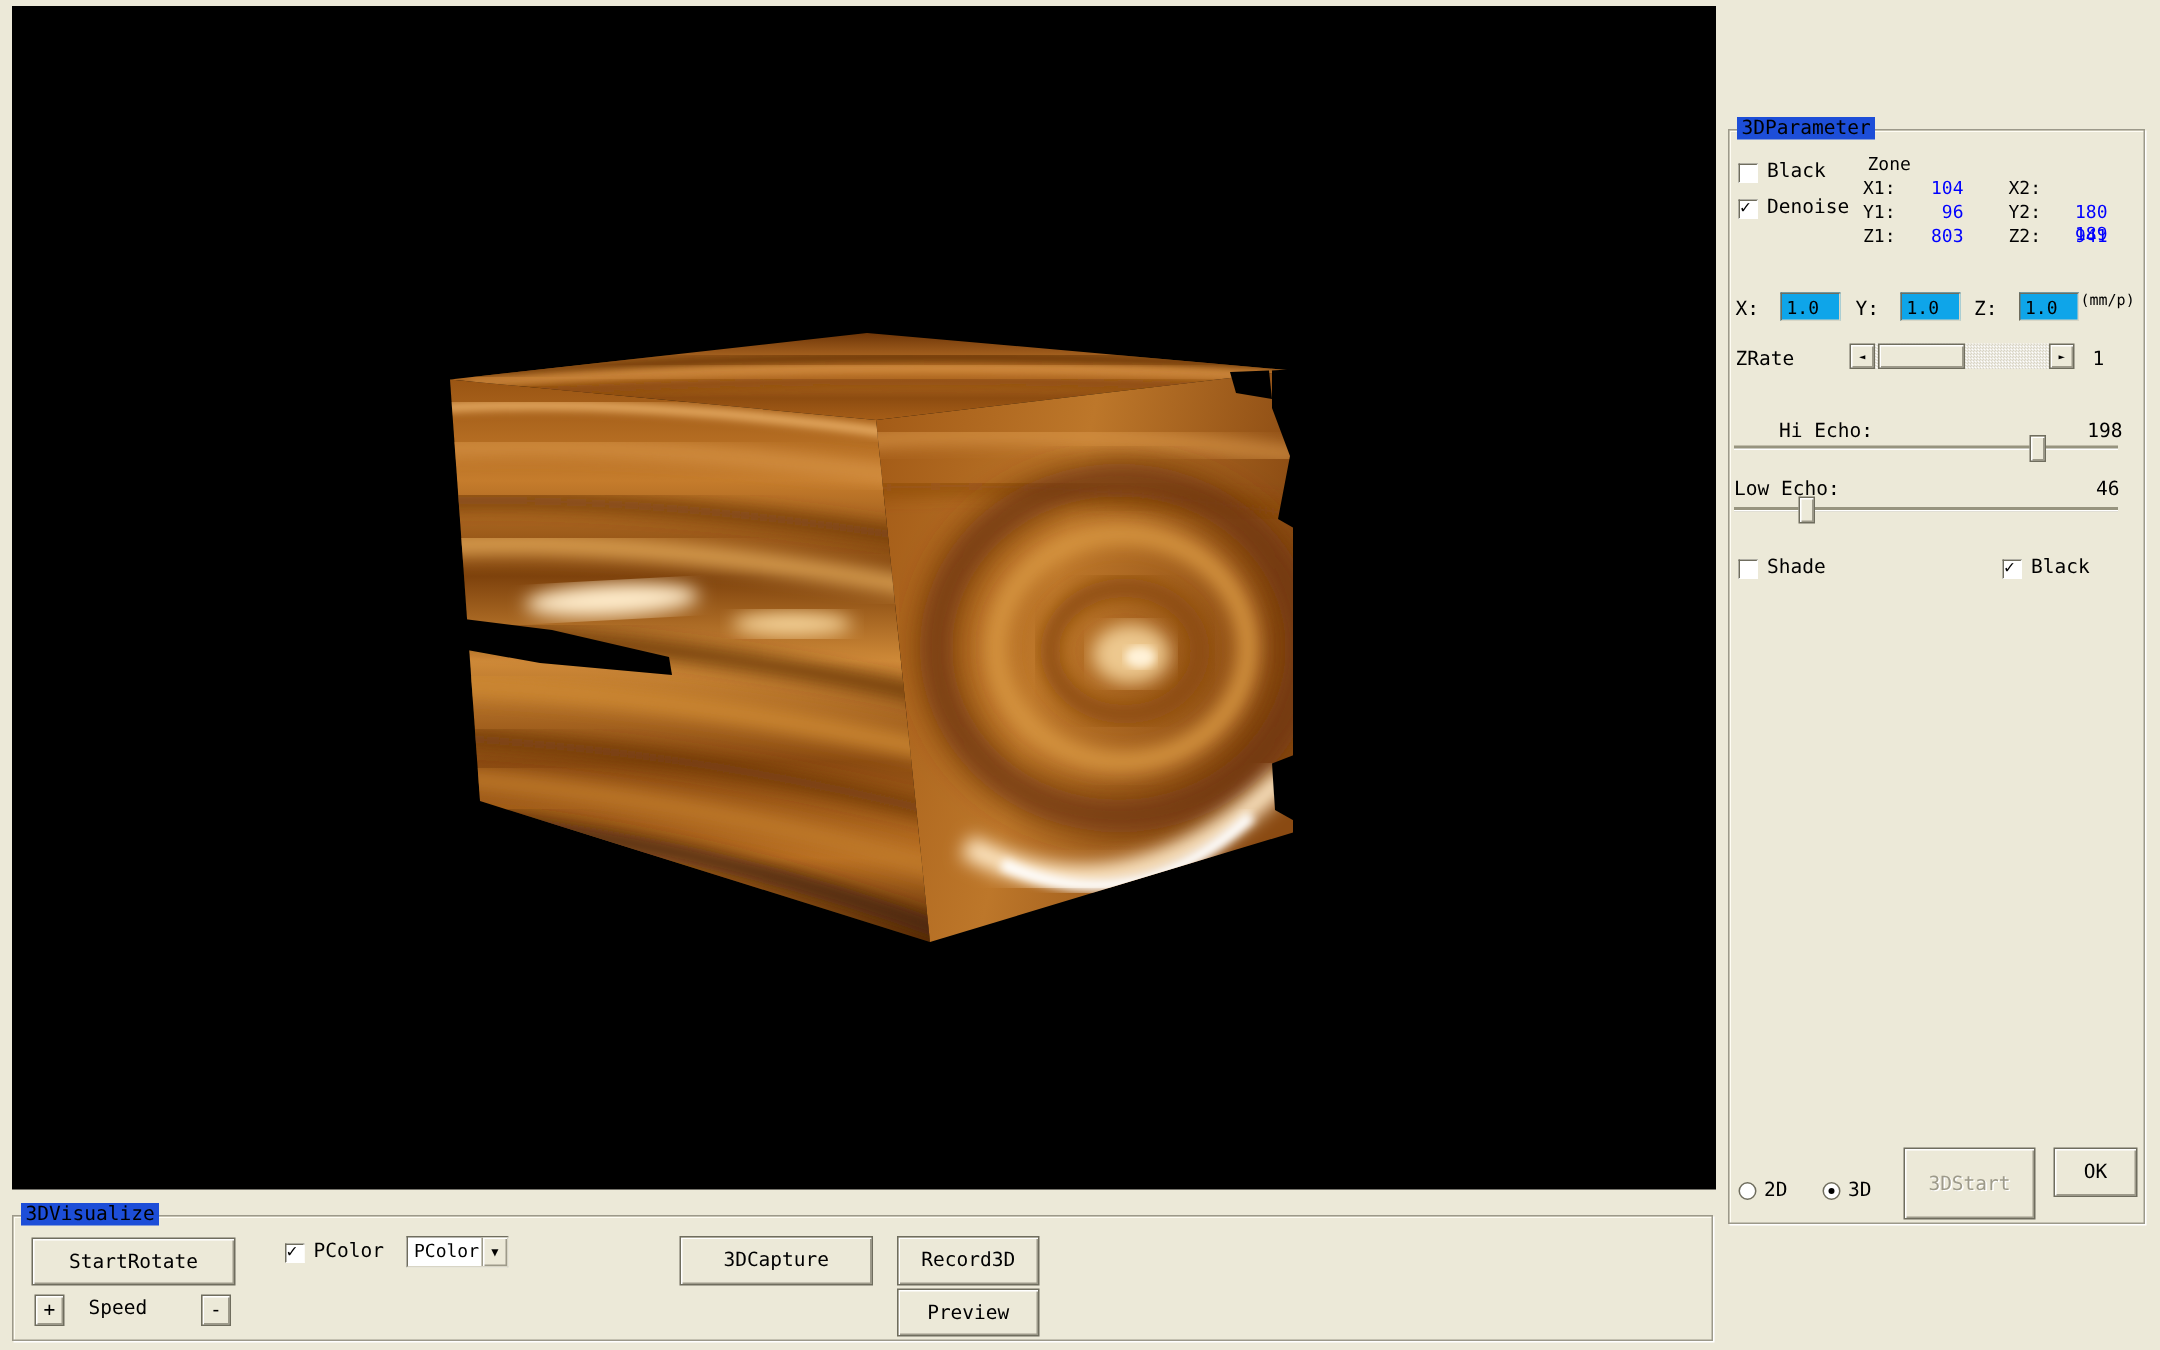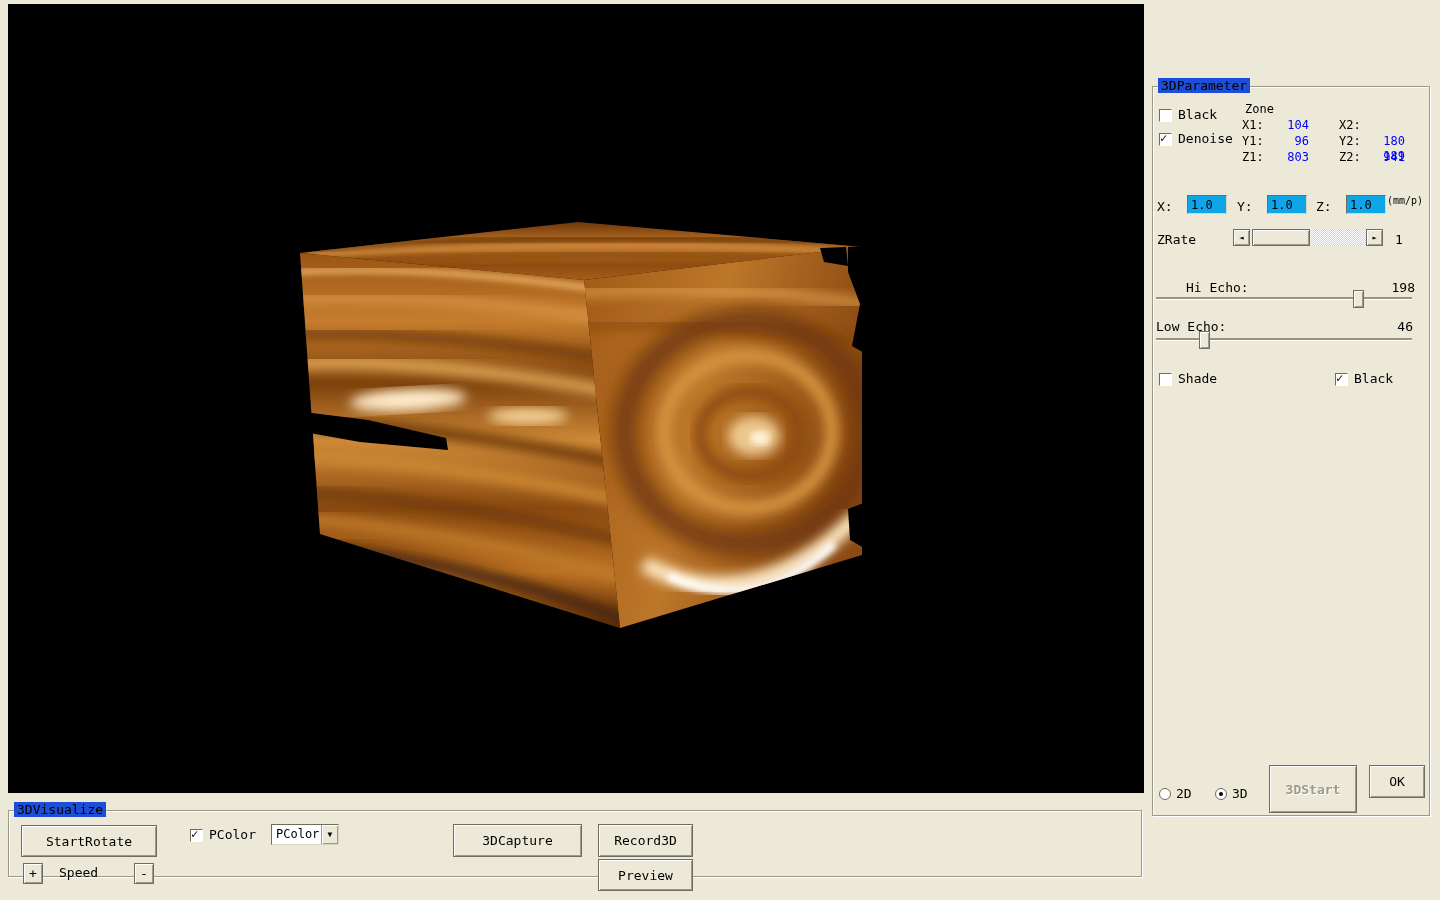--- a/index.html
+++ b/index.html
@@ -11,21 +11,21 @@
   .legend{position:absolute;top:-9px;left:5px;background:#1d4ed8;padding:0 3px;white-space:nowrap;}
   .lbl{position:absolute;white-space:nowrap;line-height:15px;}
   .sm{font-size:12px;}
   .xs{font-size:10px;}
   .blue{color:#0000ff;}
   .val{position:absolute;text-align:right;white-space:nowrap;}
   .btn{position:absolute;background:#ece9d8;border:1px solid #6f6d5e;
        box-shadow:inset 1px 1px 0 #ffffff, inset -1px -1px 0 #9d9a8a;
        display:flex;align-items:center;justify-content:center;
        font-family:inherit;font-size:13px;cursor:pointer;white-space:nowrap;}
-  .btn.disabled{color:#9d9a8a;text-shadow:1px 1px 0 #ffffff;cursor:default;font-weight:bold;}
+  .btn.disabled{color:#9d9a8a;text-shadow:1px 1px 0 #ffffff;cursor:default;}
   .checkbox{position:absolute;width:13px;height:13px;background:#fff;
        border:1px solid;border-color:#6f6d5e #ffffff #ffffff #6f6d5e;cursor:pointer;}
   .check-glyph{position:absolute;left:0px;top:-2px;font-size:12px;line-height:13px;color:#000;}
   .radio{position:absolute;width:12px;height:12px;border-radius:50%;background:#fff;
        border:1px solid #6f6d5e;cursor:pointer;}
   .radio.selected::after{content:"";position:absolute;left:3px;top:3px;width:4px;height:4px;border-radius:50%;background:#000;}
   .field{position:absolute;height:19px;background:#0ea5e9;color:#000;
        border:1px solid;border-color:#6f6d5e #d8d5c5 #d8d5c5 #6f6d5e;
        font-family:inherit;font-size:12px;padding:1px 3px;}
   .slider-track{position:absolute;height:3px;background:#97947f;border-bottom:1px solid #ffffff;cursor:pointer;}
@@ -207,21 +207,21 @@
 
     <span class="radio" style="left:6px;top:701px;"></span>
     <span class="lbl" style="left:23px;top:699px;">2D</span>
     <span class="radio selected" style="left:62px;top:701px;"></span>
     <span class="lbl" style="left:79px;top:699px;">3D</span>
 
     <button class="btn disabled" style="left:116px;top:678px;width:88px;height:48px;">3DStart</button>
     <button class="btn" style="left:216px;top:678px;width:56px;height:33px;">OK</button>
   </div>
 
-  <div class="groupbox" style="left:8px;top:810px;width:1134px;height:67px;">
+  <div class="groupbox" style="left:8px;top:810px;width:1134px;height:84px;">
     <span class="legend">3DVisualize</span>
 
     <button class="btn" style="left:12px;top:14px;width:136px;height:32px;">StartRotate</button>
 
     <span class="checkbox" style="left:181px;top:18px;">
         <span class="check-glyph">✓</span>
       </span>
     <span class="lbl" style="left:200px;top:16px;">PColor</span>
 
     <div class="dropdown" style="left:262px;top:13px;width:68px;height:21px;">

